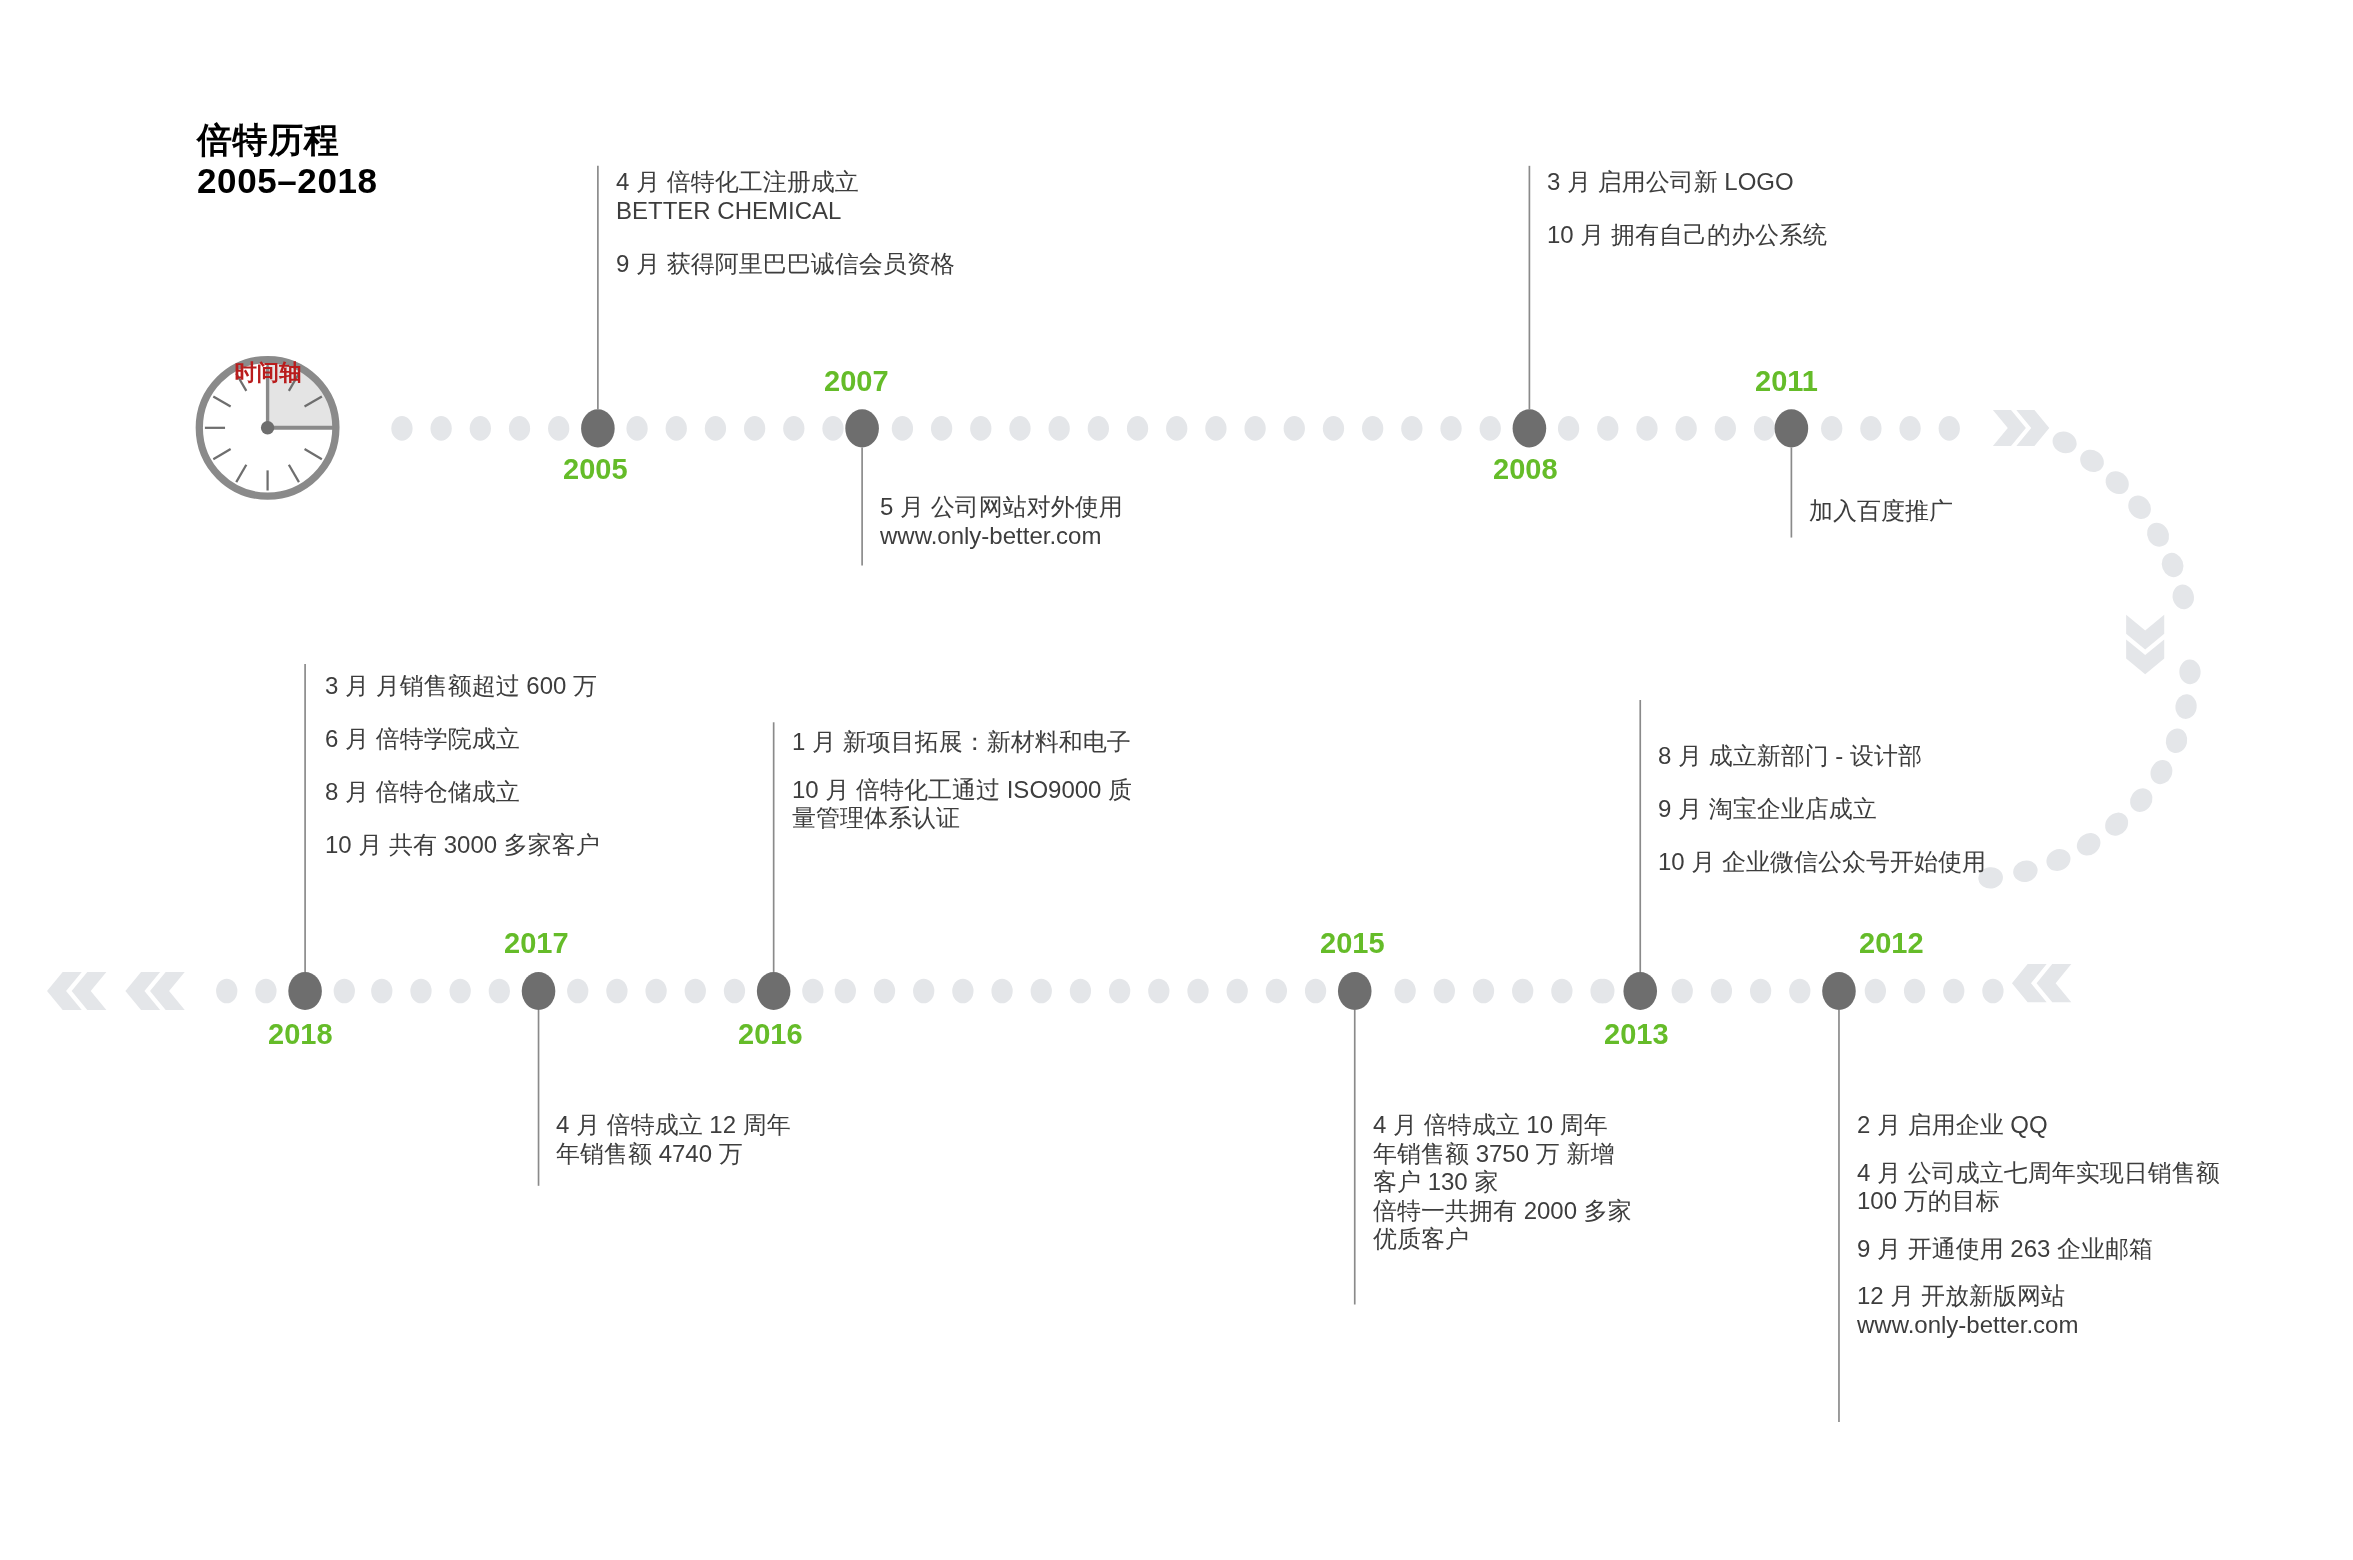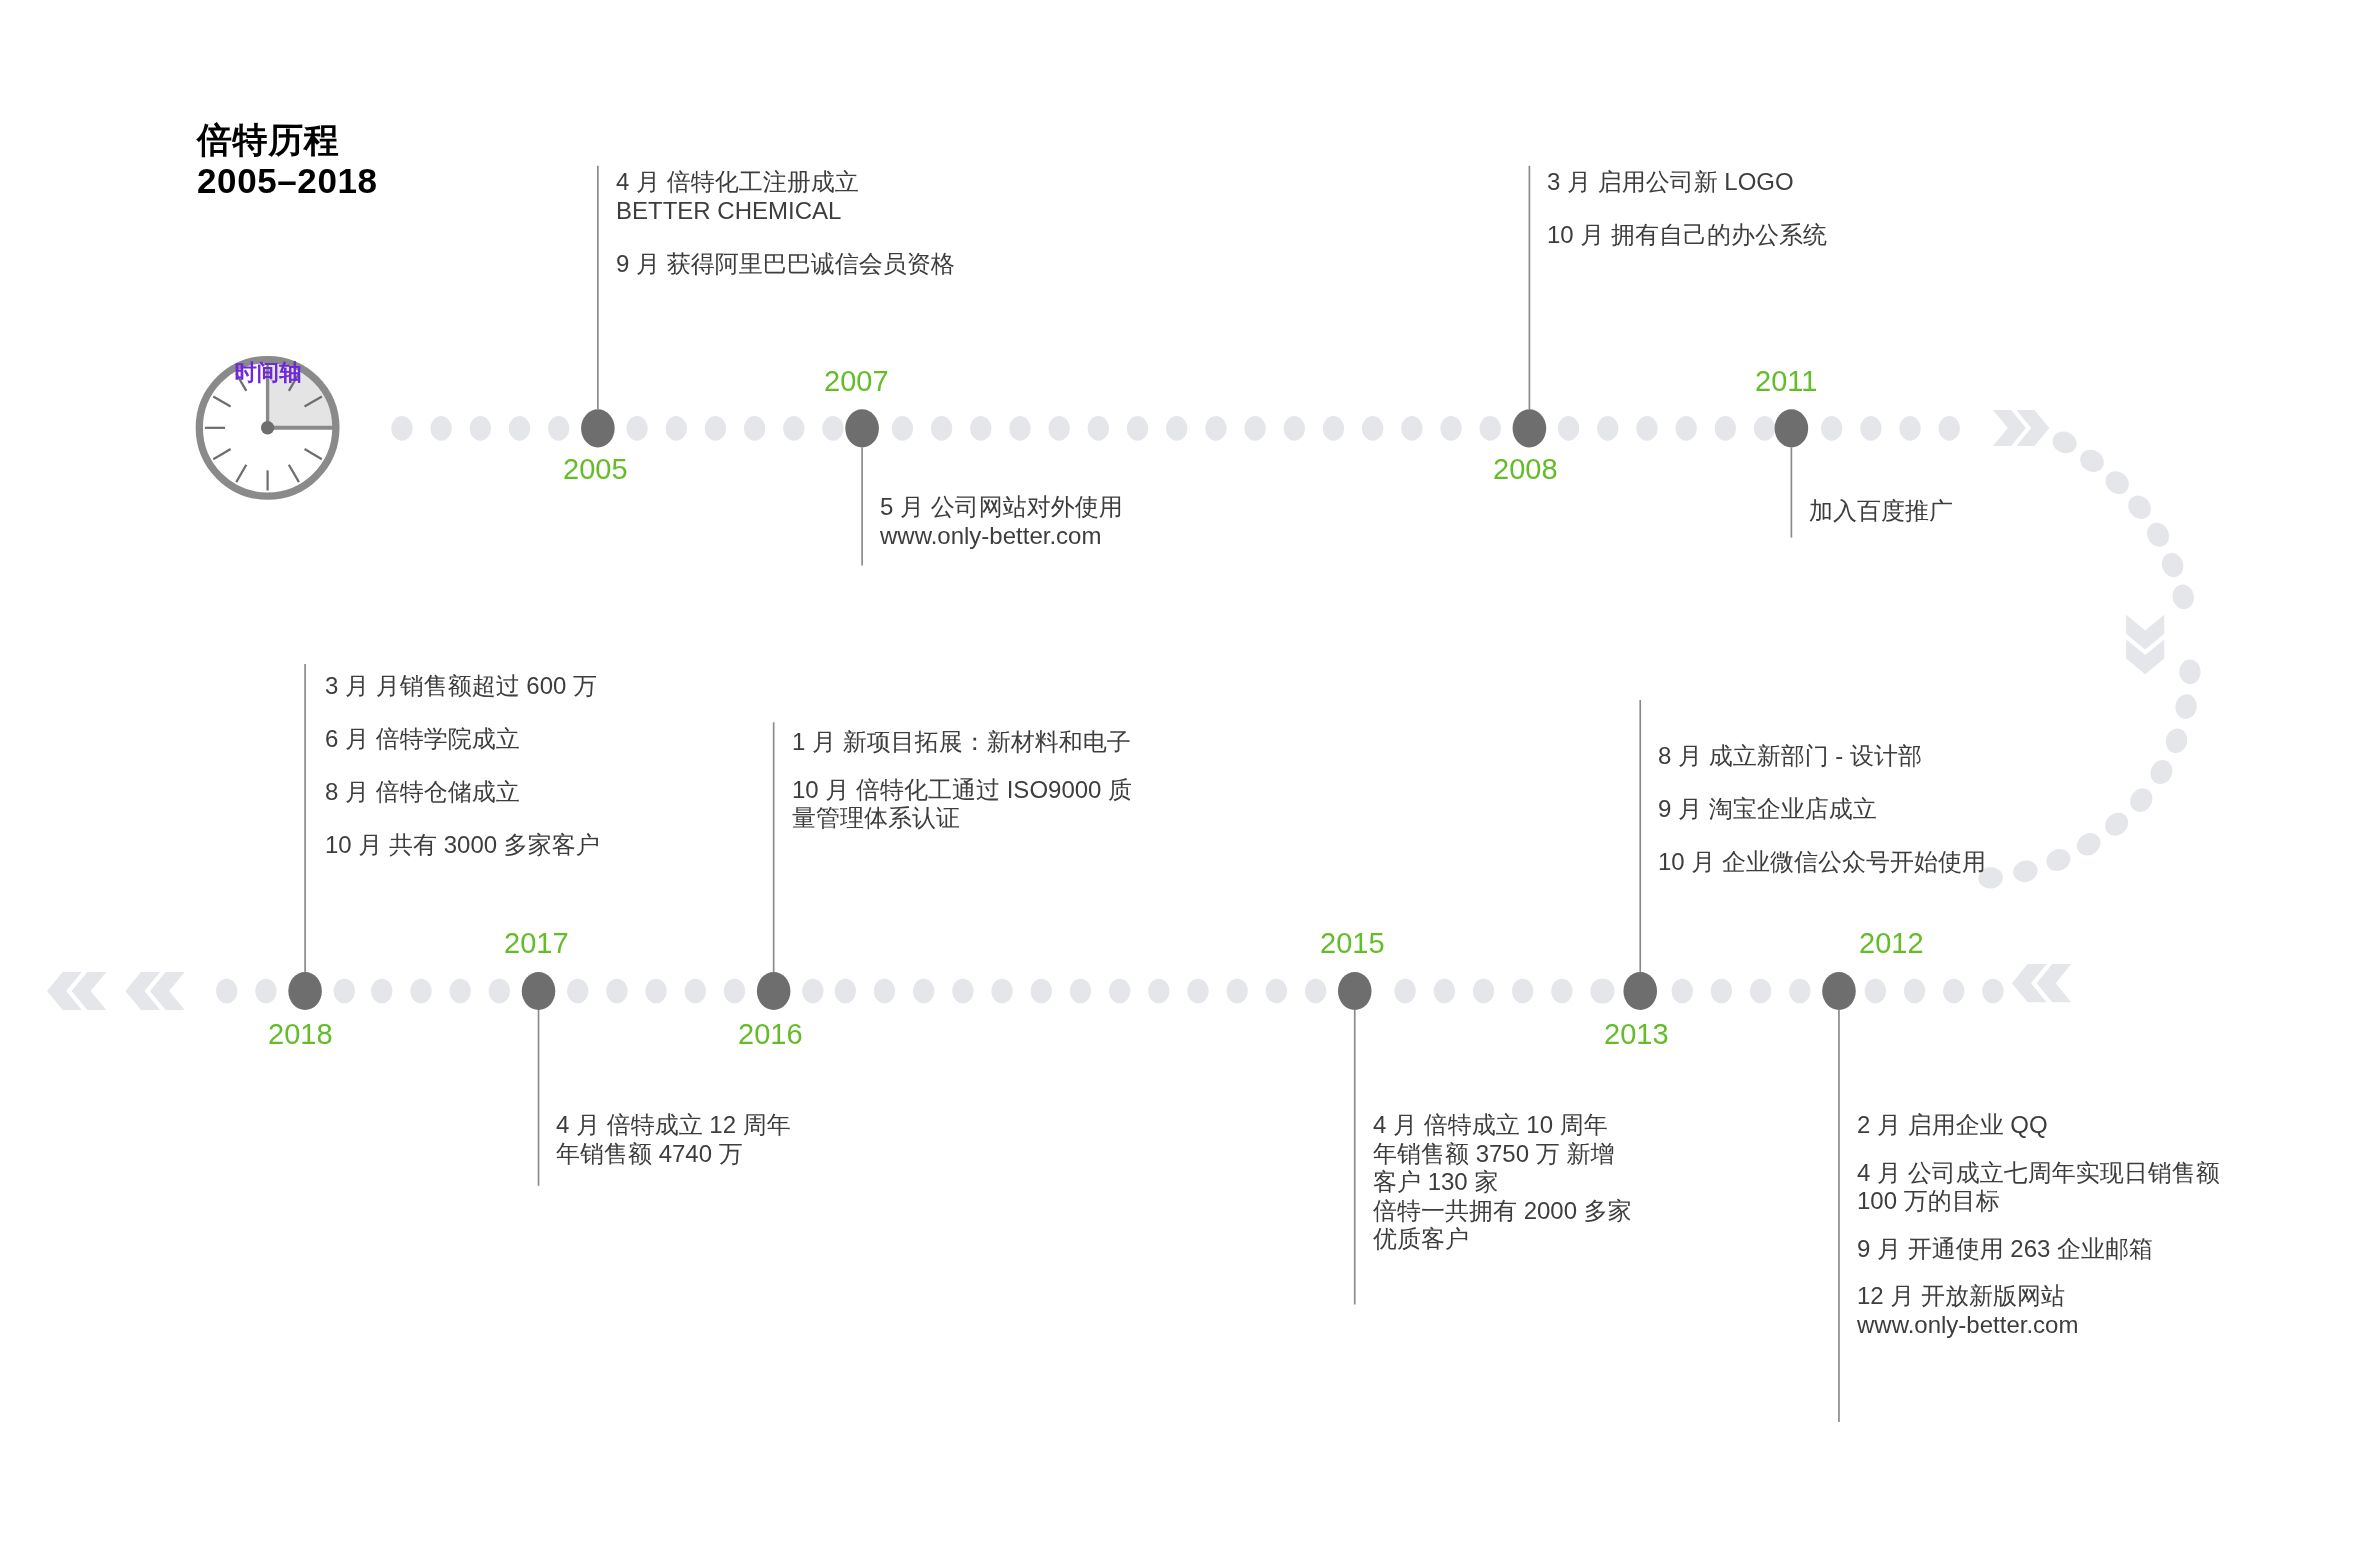--- a/index.html
+++ b/index.html
@@ -13,25 +13,25 @@
 
   
   #title-block{position:absolute;left:197px;top:119px;}
   #title-block .t-line{
     font-weight:bold;color:#000;font-size:35px;line-height:41px;
     letter-spacing:0.6px;white-space:nowrap;
   }
 
   
   #clock-block{position:absolute;left:195px;top:347px;width:146px;text-align:center;}
-  #clock-label{margin-top:10px;font-size:22.4px;font-weight:bold;color:#6d28d9;}
+  #clock-label{margin-top:10px;font-size:22.4px;font-weight:bold;color:#b91c1c;}
 
   
   .year{
-    position:absolute;color:#65bc29;font-weight:normal;font-size:29px;
+    position:absolute;color:#65bc29;font-weight:bold;font-size:29px;
     white-space:nowrap;line-height:29px;
   }
 
   
   .events{position:absolute;}
   .events .ev{font-size:24px;line-height:28.5px;color:#3d3d3d;white-space:pre-line;}
   .events .ev + .ev{margin-top:24.6px;}
   .events.tight2 .ev + .ev{margin-top:19px;}
 
   

